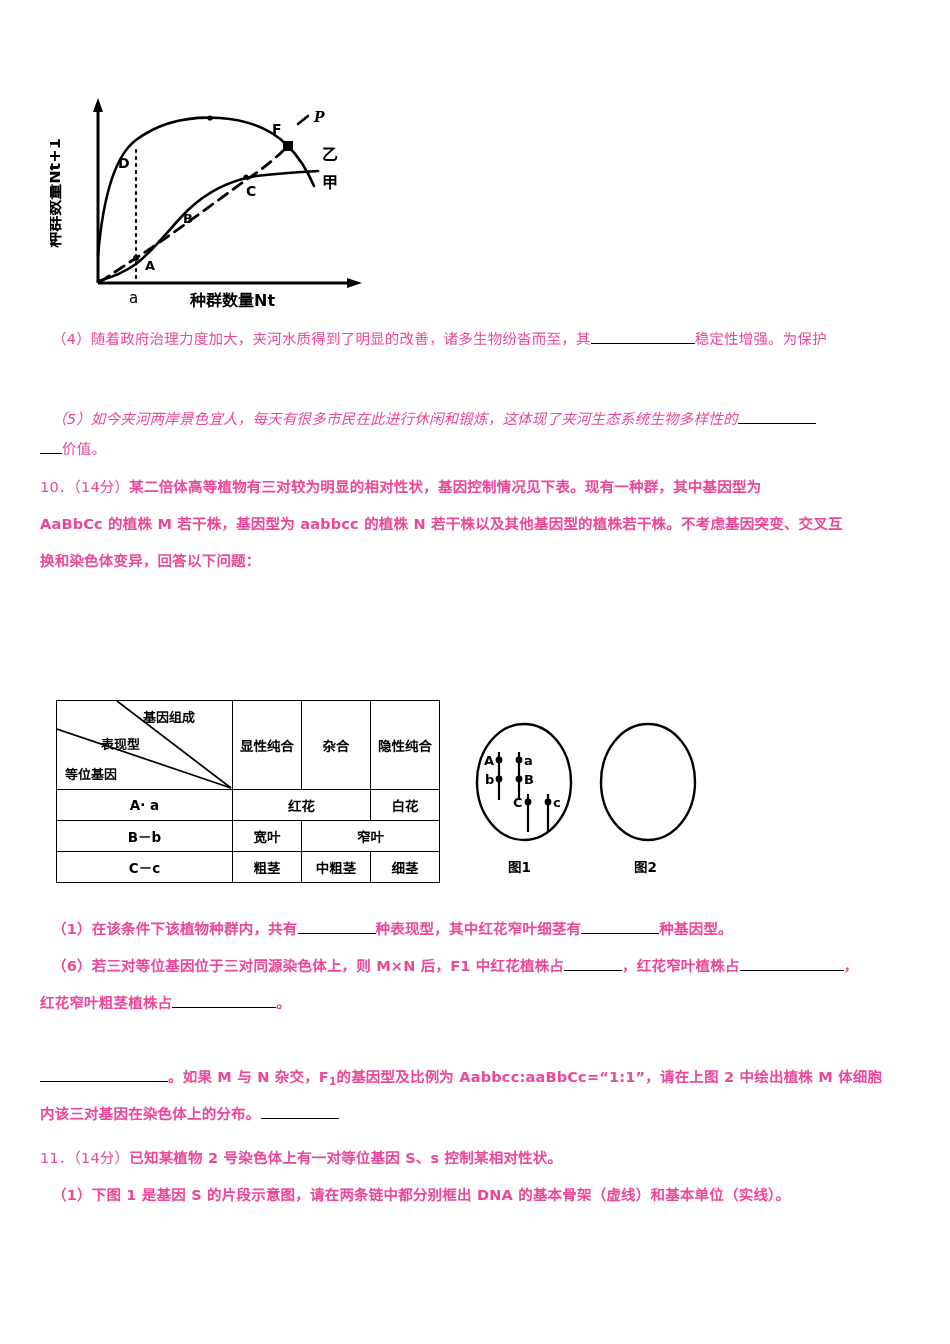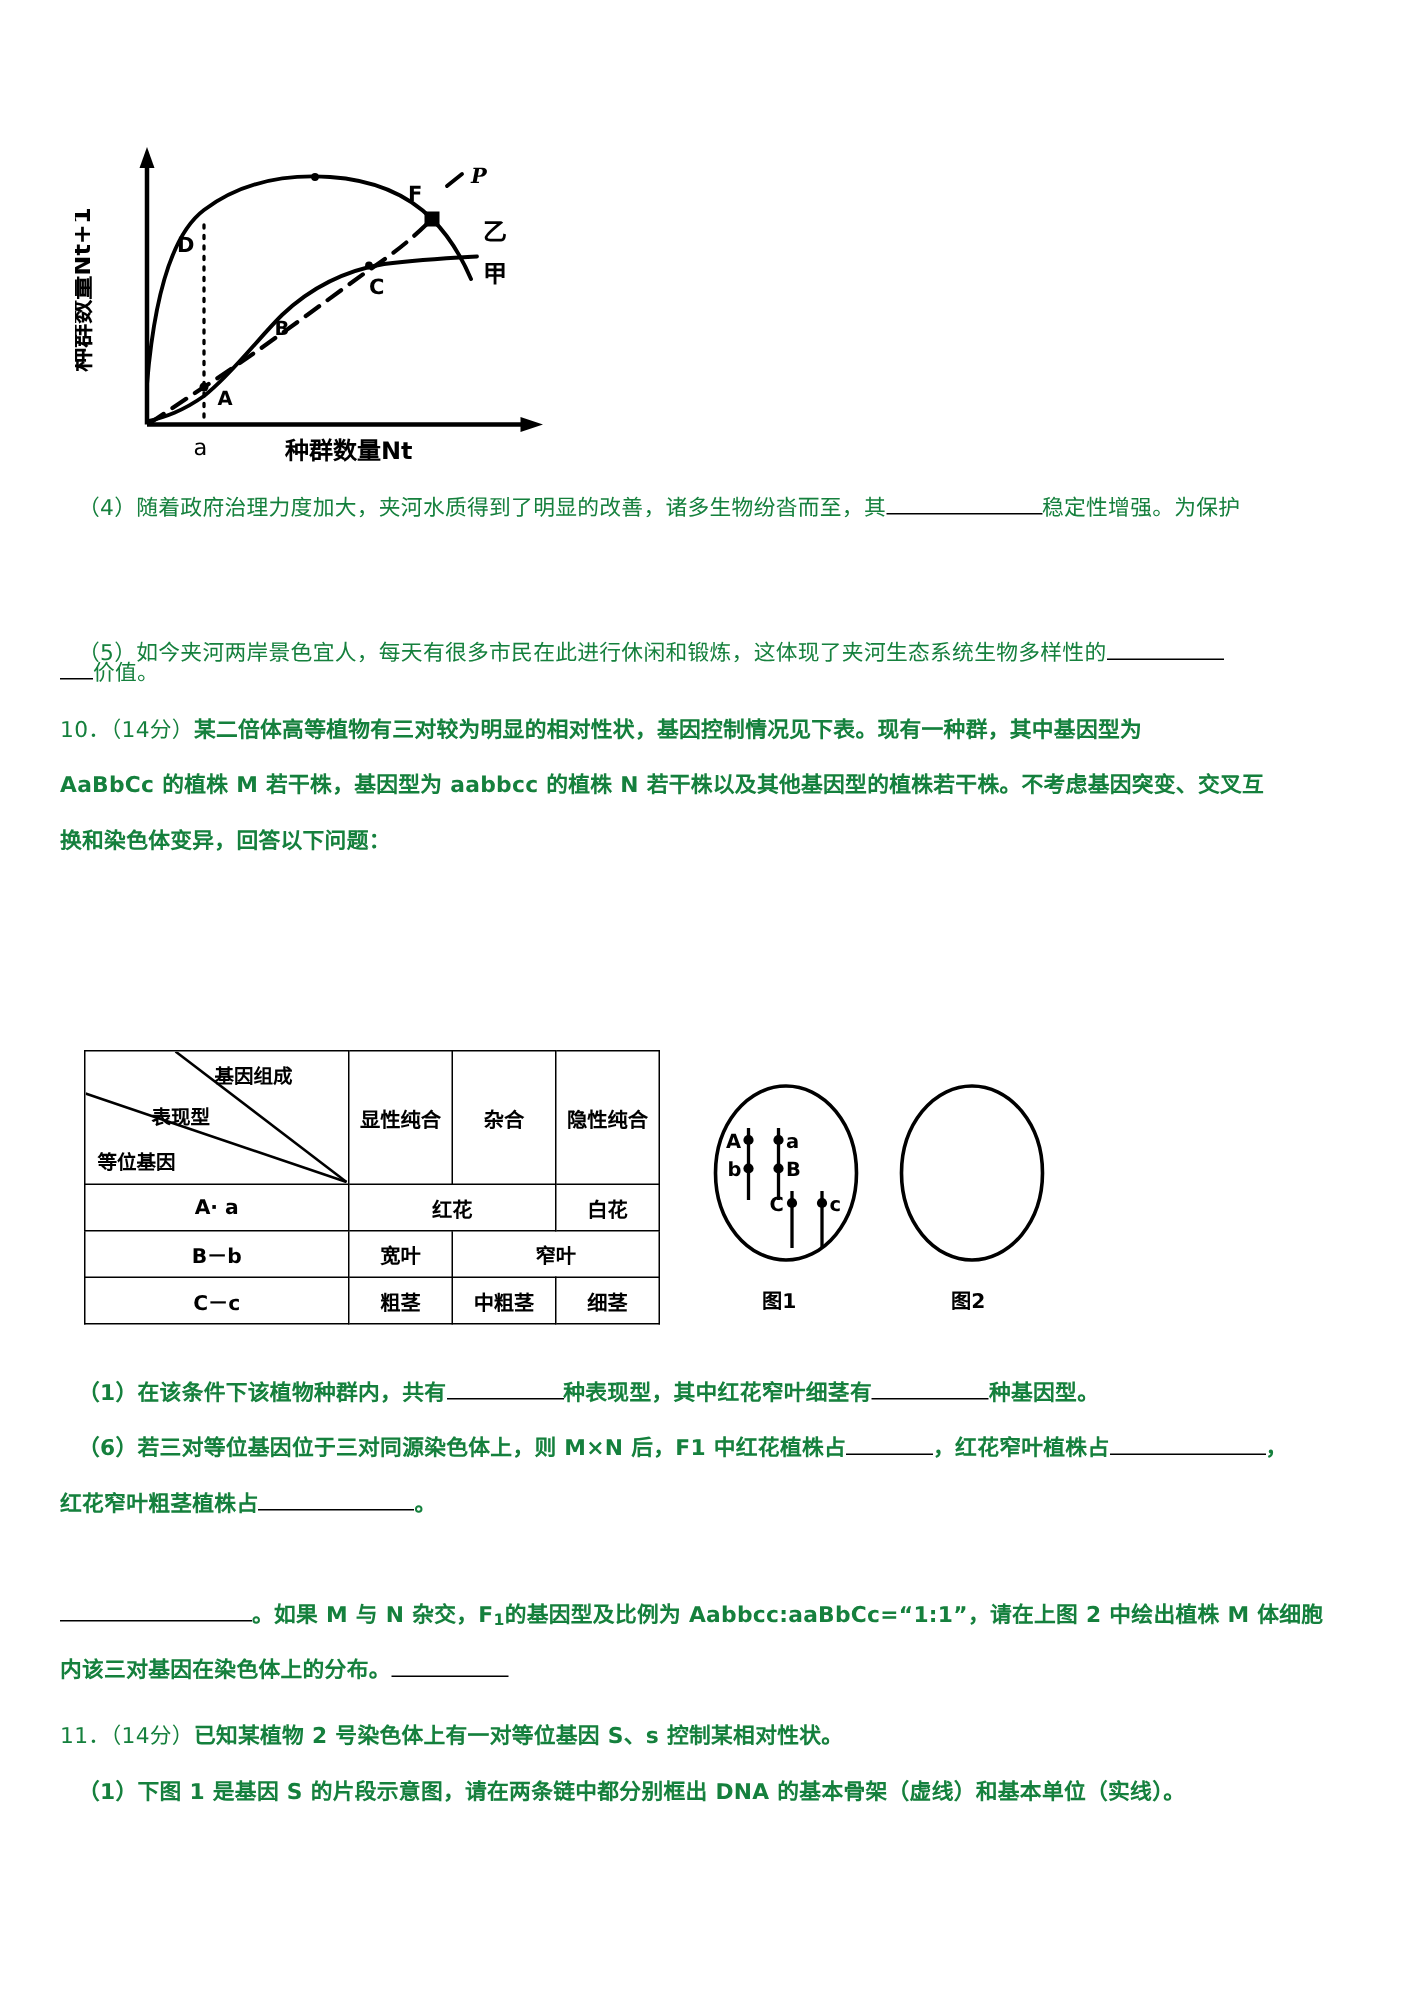--- a/index.html
+++ b/index.html
@@ -34,21 +34,21 @@
     height: 225px;
   }
   .chart-svg { display: block; }
 
   
   .para {
     position: absolute;
     font-family: "DejaVu Sans", "Liberation Sans", sans-serif;
     font-size: 14.5px;
     line-height: 1.55;
-    color: #15803d;
+    color: #ec4899;
     letter-spacing: 0.2px;
     white-space: nowrap;
   }
   .bold { font-weight: bold; }
   .blank {
     display: inline-block;
     border-bottom: 1.4px solid #000;
     vertical-align: baseline;
   }
   .b-sm  { width: 58px; }
@@ -156,21 +156,21 @@
       <text x="79" y="215" font-family="DejaVu Sans, Liberation Sans, sans-serif" font-size="15">a</text>
       <text x="140" y="218" font-family="DejaVu Sans, Liberation Sans, sans-serif" font-size="16" font-weight="bold">种群数量Nt</text>
       <text x="10" y="105" font-family="DejaVu Sans, Liberation Sans, sans-serif" font-size="16" font-weight="bold" transform="rotate(-90 10 105)" text-anchor="middle">种群数量Nt+1</text>
     </svg>
   </div>
 
   <div class="para" style="left:52px; top:328px;">
     <span>（4）随着政府治理力度加大，夹河水质得到了明显的改善，诸多生物纷沓而至，其</span><span class="blank b-lg"></span><span>稳定性增强。为保护</span>
   </div>
 
-  <div class="para" style="left:52px; top:425px;">
+  <div class="para" style="left:52px; top:408px;font-style:italic;">
     <span>（5）如今夹河两岸景色宜人，每天有很多市民在此进行休闲和锻炼，这体现了夹河生态系统生物多样性的</span><span class="blank b-md"></span>
   </div>
   <div class="para" style="left:40px; top:438px;">
     <span class="blank" style="width:22px;"></span><span>价值。</span>
   </div>
 
   <div class="para" style="left:40px; top:476px;">
     <span>10．</span><span>（14分）</span><span class="bold">某二倍体高等植物有三对较为明显的相对性状，基因控制情况见下表。现有一种群，其中基因型为</span>
   </div>
   <div class="para bold" style="left:40px; top:513px;">

